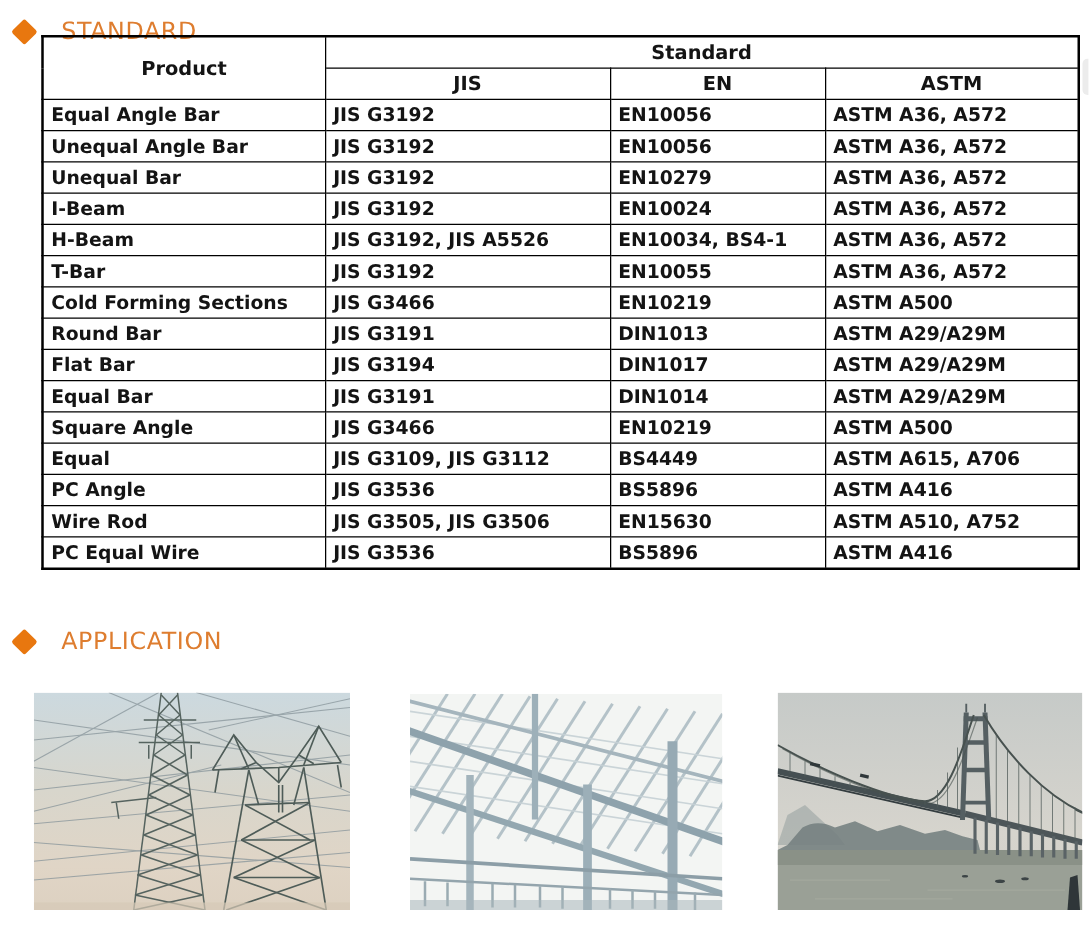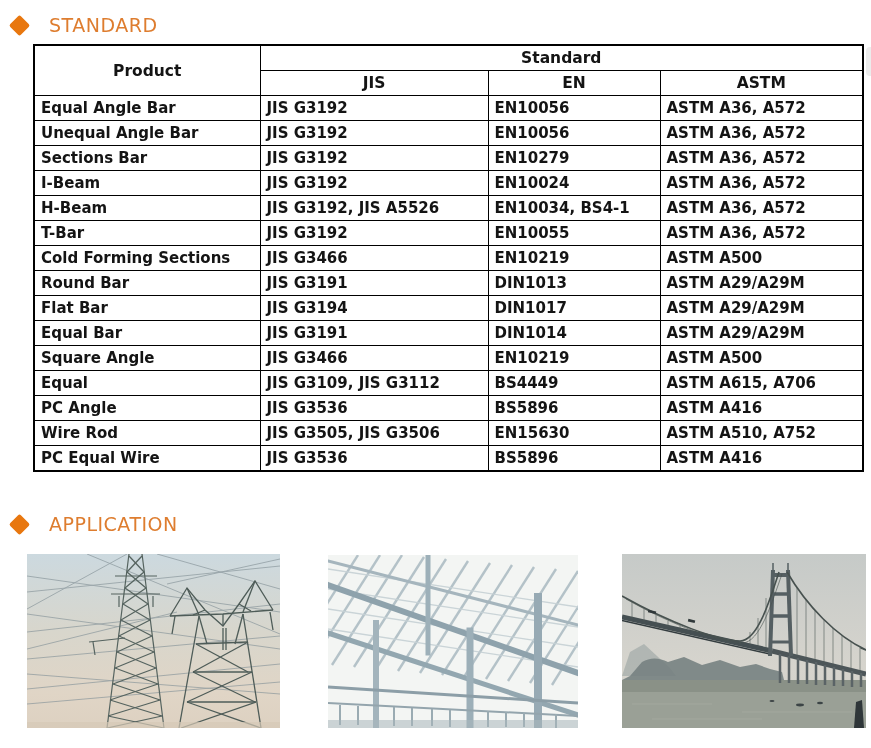--- a/index.html
+++ b/index.html
@@ -14,25 +14,25 @@
   .section-header{position:absolute;left:8px;display:flex;align-items:center;}
   .section-header .diamond{
     width:15px;height:15px;background:#e8770f;
     transform:rotate(45deg);border-radius:2px;margin:0 0 0 4px;flex:0 0 auto;
   }
   .section-header .title{
     margin-left:22px;
     color:#de7d2f;font-size:19px;letter-spacing:0.5px;font-weight:500;
   }
   #standard-header{top:14px;}
-  #application-header{top:513px;}
+  #application-header{top:502px;}
 
   
   table.standards{
-    position:absolute;left:33px;top:44px;
+    position:absolute;left:33px;top:28px;
     border-collapse:collapse;
     width:829px;
     table-layout:fixed;
     font-size:15px;color:#141414;
   }
   table.standards th, table.standards td{
     border:1px solid #000;
     height:24px;
     padding:0 0 0 6px;
     overflow:hidden;white-space:nowrap;
@@ -95,21 +95,21 @@
           <td class="en-cell">EN10056</td>
           <td class="astm-cell">ASTM A36, A572</td>
         </tr>
         <tr>
           <td class="product-cell">Unequal Angle Bar</td>
           <td class="jis-cell">JIS G3192</td>
           <td class="en-cell">EN10056</td>
           <td class="astm-cell">ASTM A36, A572</td>
         </tr>
         <tr>
-          <td class="product-cell">Sections Bar</td>
+          <td class="product-cell">Unequal Bar</td>
           <td class="jis-cell">JIS G3192</td>
           <td class="en-cell">EN10279</td>
           <td class="astm-cell">ASTM A36, A572</td>
         </tr>
         <tr>
           <td class="product-cell">I-Beam</td>
           <td class="jis-cell">JIS G3192</td>
           <td class="en-cell">EN10024</td>
           <td class="astm-cell">ASTM A36, A572</td>
         </tr>

